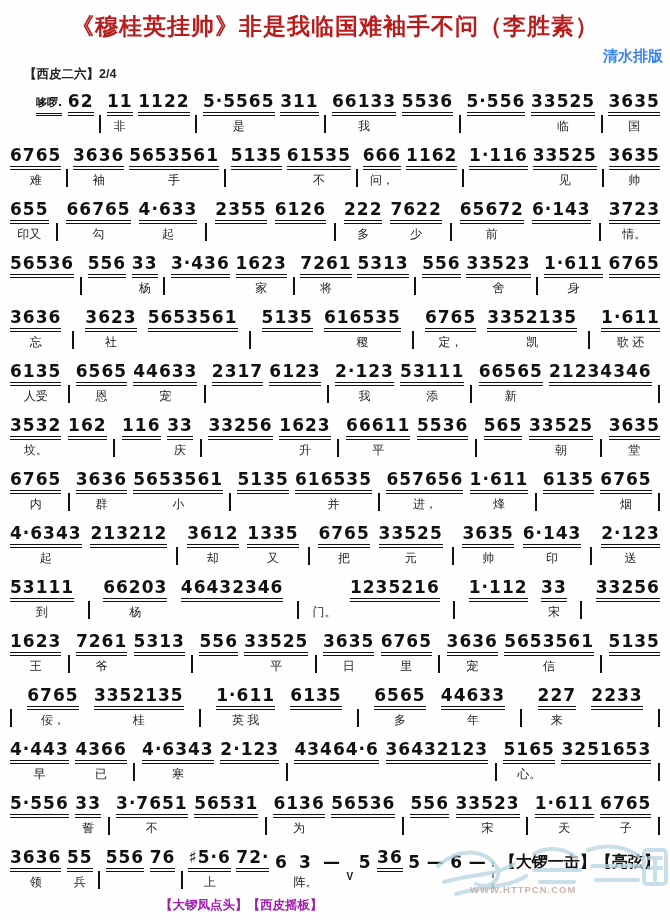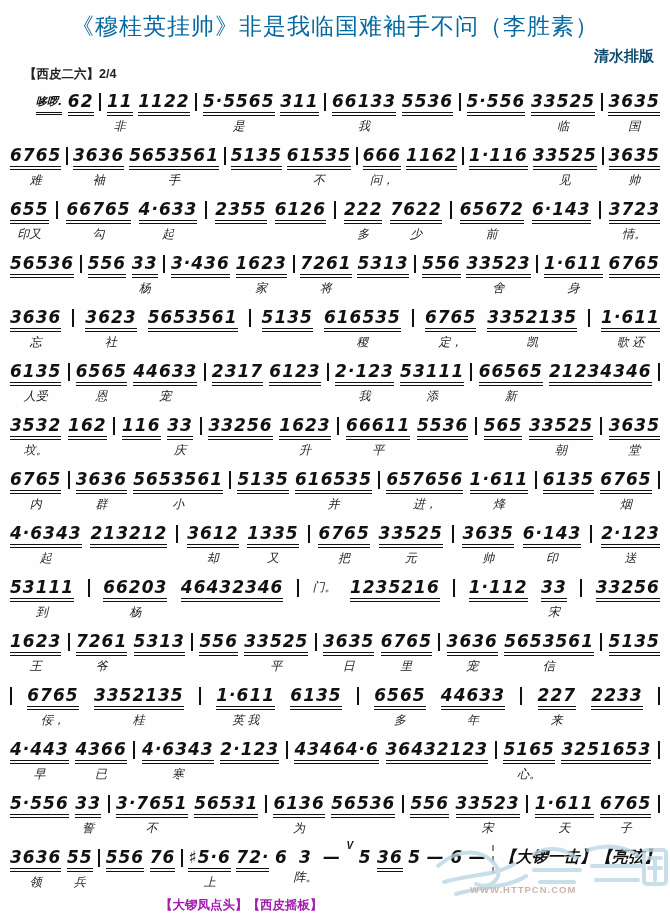--- a/index.html
+++ b/index.html
@@ -2,35 +2,34 @@
 <html><head>
 <meta charset="utf-8">
 <style>
   html,body{margin:0;padding:0;}
   body{
     width:670px;height:920px;overflow:hidden;background:#ffffff;
     font-family:"Liberation Sans","DejaVu Sans",sans-serif;color:#151515;
   }
   .sheet{position:relative;width:670px;height:920px;background:#fefefe;overflow:hidden;}
   .title{
-    text-align:center;font-size:23px;font-weight:normal;letter-spacing:1px;
-    padding-top:11px;color:#0369a1;
+    text-align:center;font-size:23px;font-weight:bold;letter-spacing:1px;
+    padding-top:11px;color:#b91c1c;
   }
   .credit{
-    text-align:right;font-size:15px;font-weight:bold;color:#0c4a6e;
-    padding-right:16px;margin-top:5px;margin-left:32px;
+    text-align:right;font-size:15px;font-weight:bold;color:#3b82f6;
+    padding-right:7px;margin-top:5px;margin-left:32px;
   }
   .meta{
     font-size:12.5px;font-weight:bold;color:#222;padding-left:24px;margin-top:0px;
   }
   .lines{padding:8px 10px 0 10px;}
   .line{
-    display:flex;justify-content:space-between;align-items:flex-start;
+    display:flex;justify-content:space-between;align-items:flex-end;
     margin-bottom:12px;
-    font-style:italic;
   }
   .cell{display:flex;flex-direction:column;align-items:center;min-width:8px;}
   .note{
     font-family:"DejaVu Sans","Liberation Sans",sans-serif;
     font-weight:bold;font-size:17px;line-height:20px;letter-spacing:1px;
     white-space:nowrap;color:#111;
   }
   .u2{border-bottom:4px double #111;padding-bottom:1px;}
   .u1{border-bottom:2px solid #111;padding-bottom:2px;}
   .sm{font-size:11px;line-height:21px;letter-spacing:0;border-bottom:3px double #111;}

